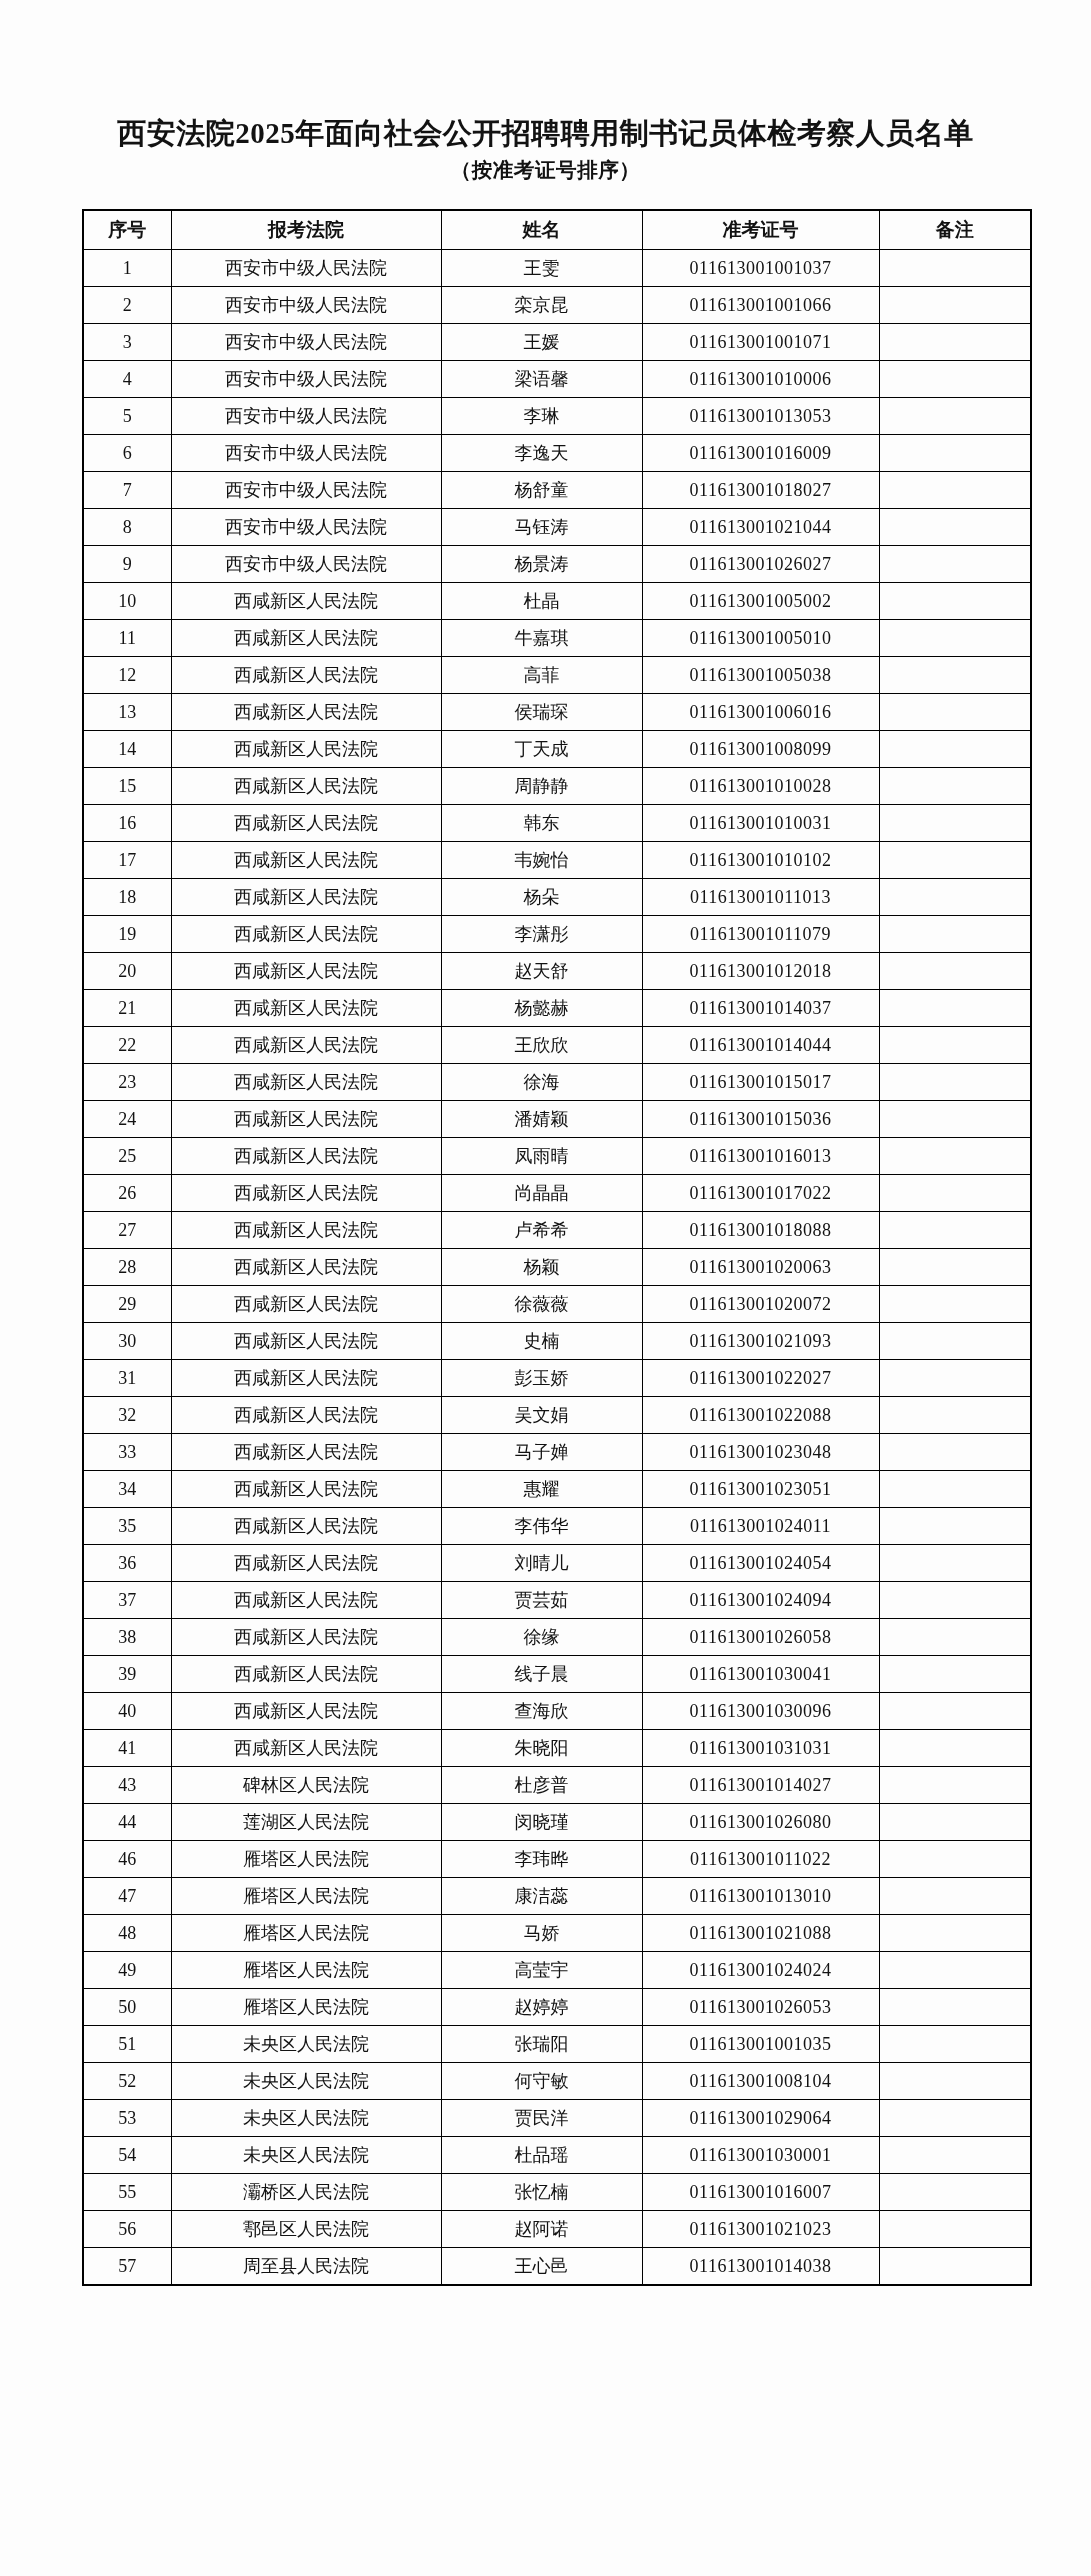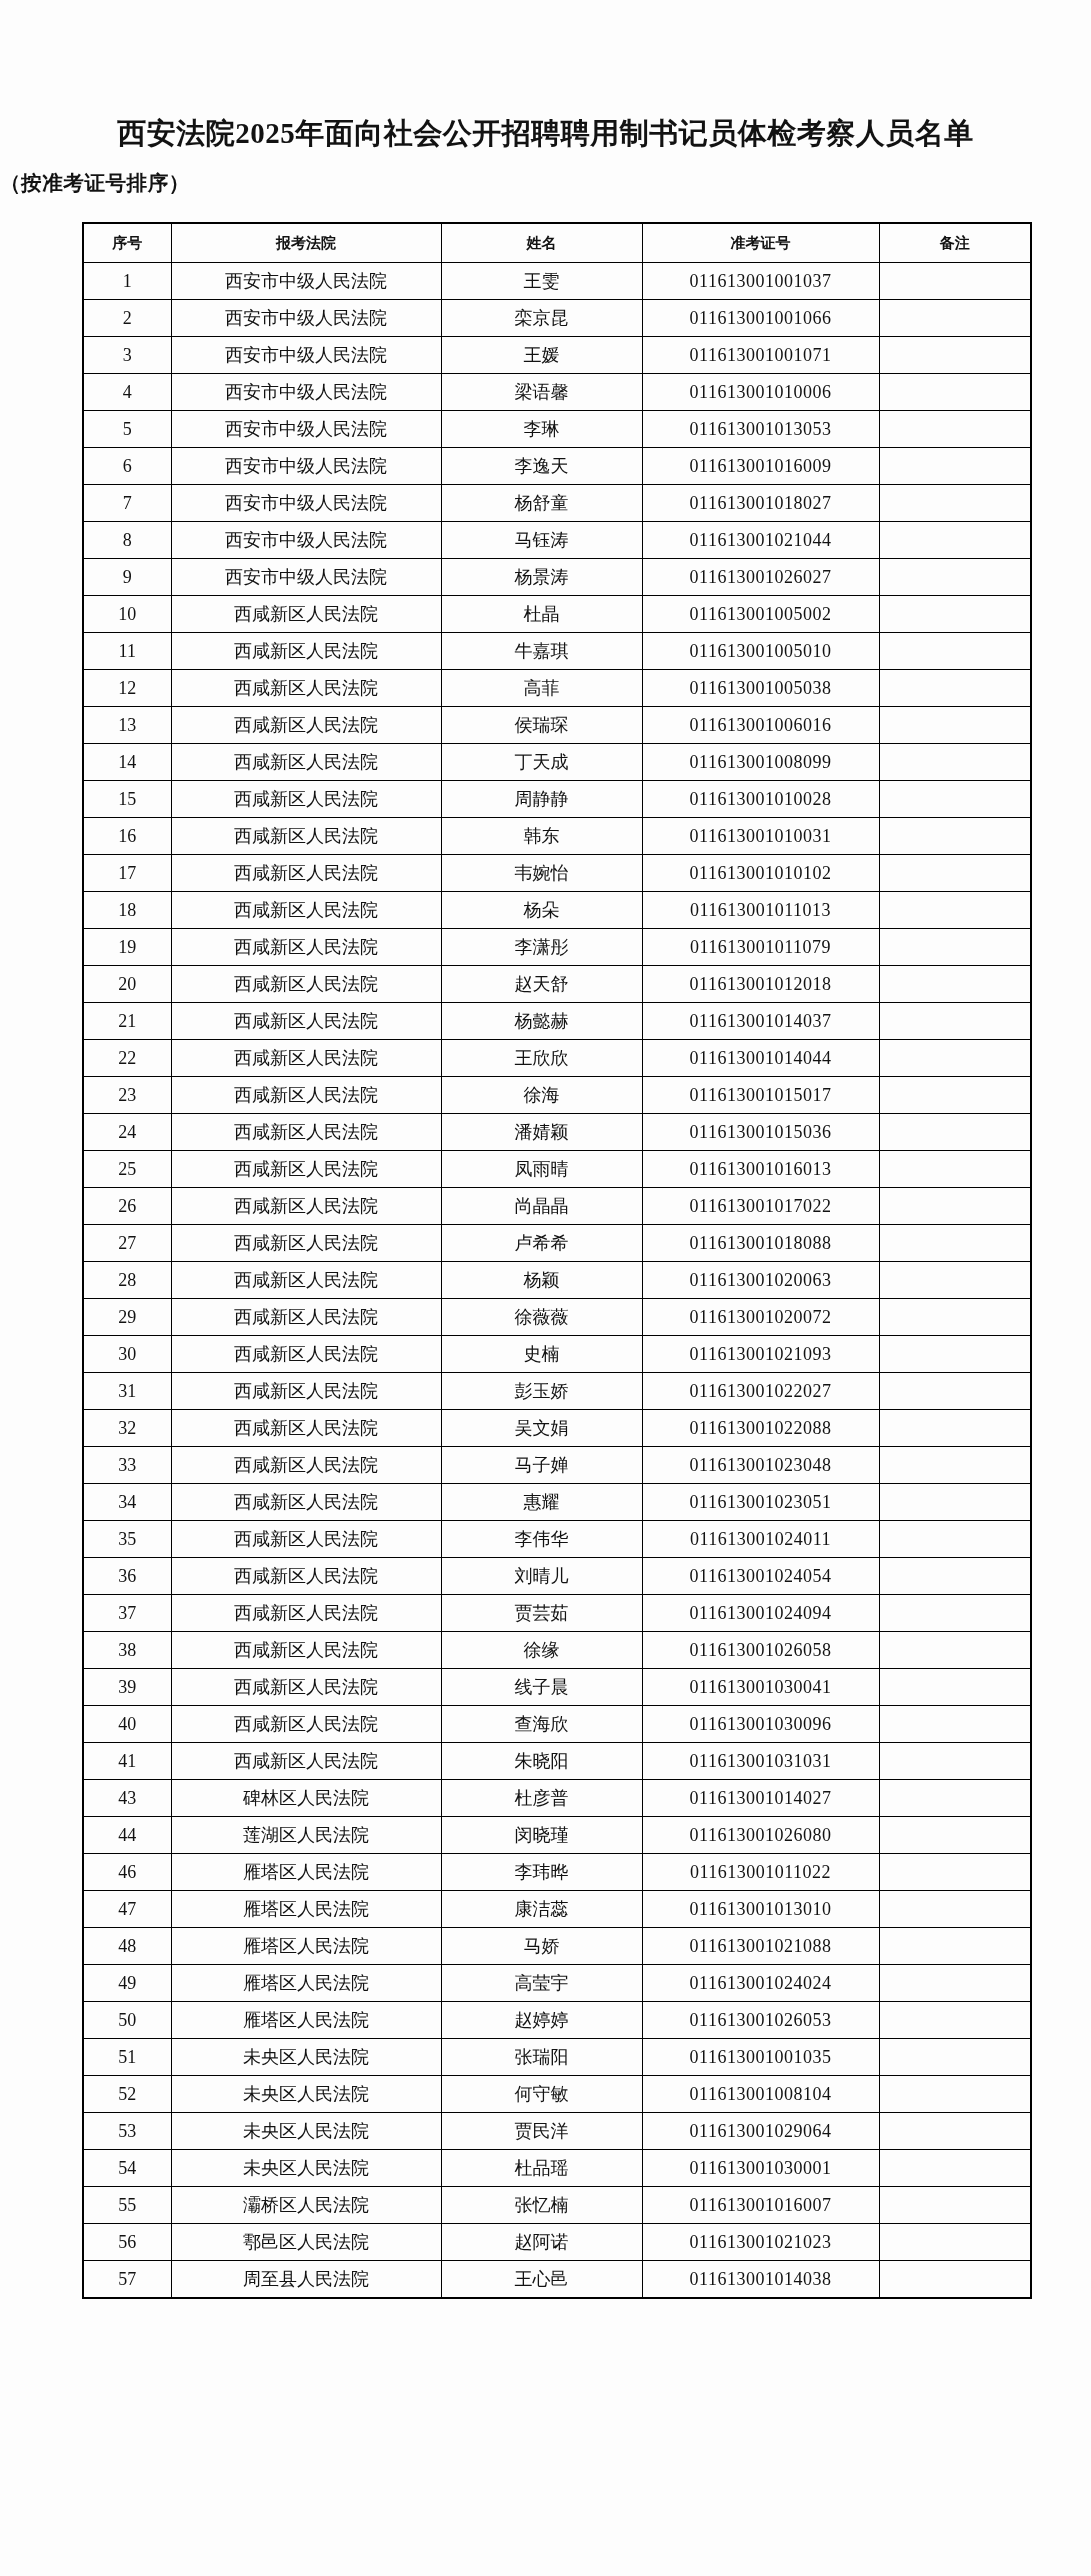--- a/index.html
+++ b/index.html
@@ -21,21 +21,22 @@
   }
   .page-title {
     margin: 117px 20.6px 0 20.6px;
     text-align: center;
     font-size: 29px;
     font-weight: bold;
     letter-spacing: 0.5px;
     line-height: 1.15;
   }
   .page-subtitle {
-    margin-top: 19px;
+    margin-top: 6px;
+    text-align: center;
     font-size: 20.6px;
     font-weight: bold;
     letter-spacing: 0.5px;
     font-family: Liberation Serif, serif;
   }
   table.roster {
     border-collapse: collapse;
     table-layout: fixed;
     margin: 25px 0 0 82px;
     border: 2.1px solid #000;
@@ -44,21 +45,21 @@
   table.roster td {
     border: 1.3px solid #000;
     text-align: center;
     vertical-align: middle;
     padding: 0;
     overflow: hidden;
     white-space: nowrap;
   }
   table.roster th {
     height: 38px;
-    font-size: 15px;
+    font-size: 19px;
     font-weight: bold;
   }
   table.roster td {
     height: 36px;
     font-size: 18px;
     font-weight: normal;
   }
   .col-no     { width: 88px; }
   .col-court  { width: 270px; }
   .col-name   { width: 201px; }

